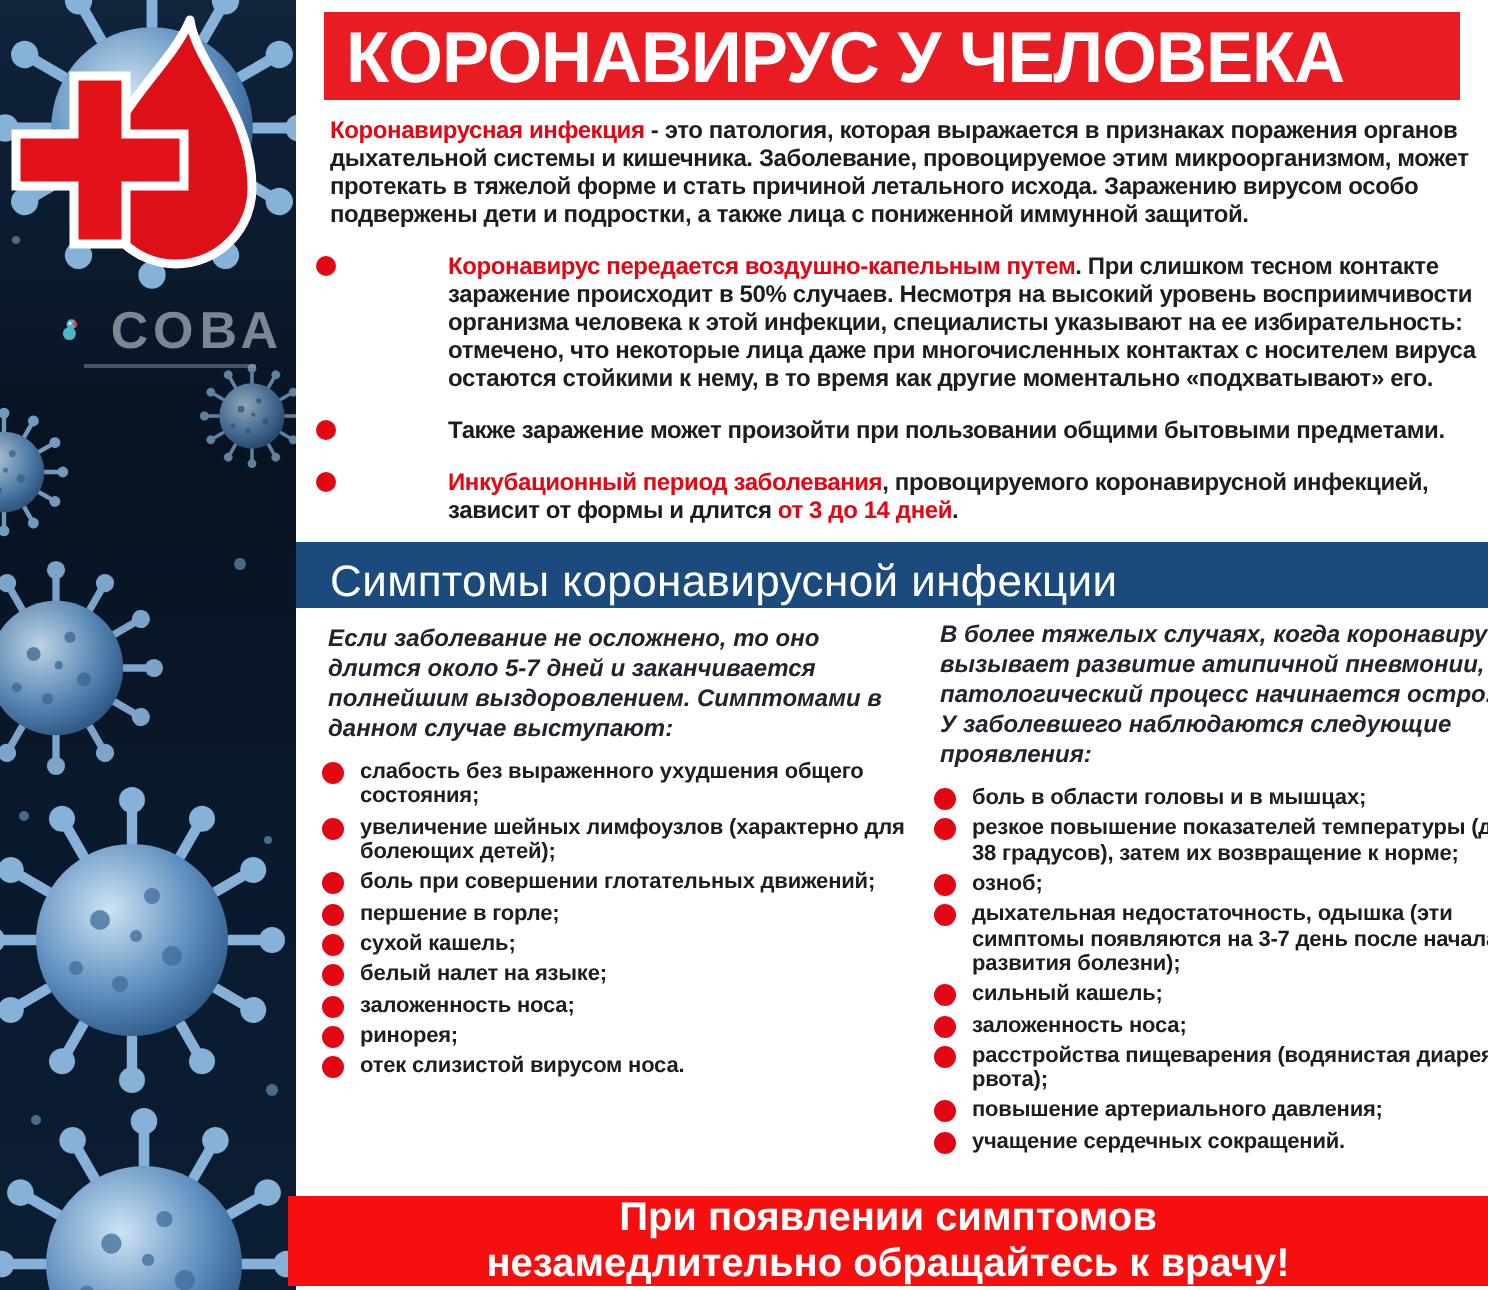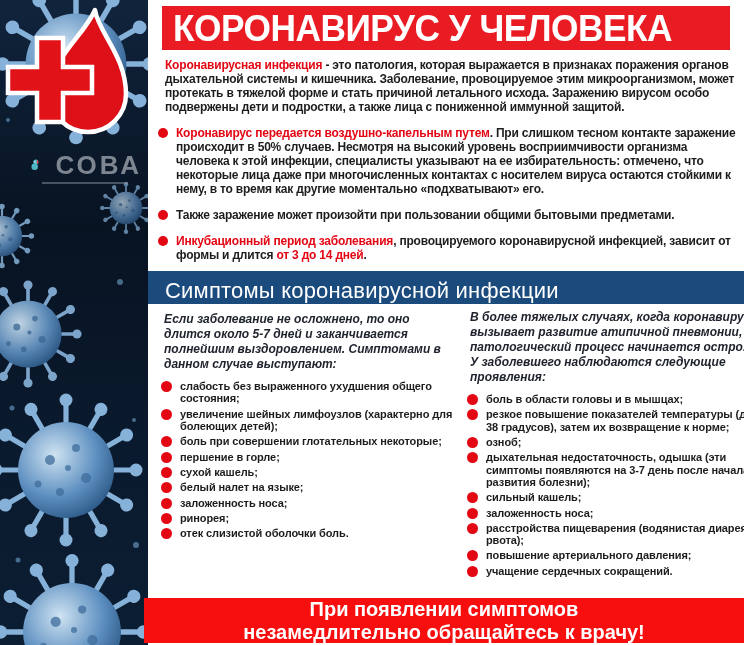--- a/index.html
+++ b/index.html
@@ -25,21 +25,21 @@
 
   .title-bar{position:absolute;left:14px;right:14px;top:6px;height:44px;background:var(--accent-red);
     color:#fff;display:flex;align-items:flex-end;padding:0 11px;}
   .title-bar h1{font-size:36px;font-weight:bold;letter-spacing:-.5px;white-space:nowrap;transform:scaleX(.98);transform-origin:left center;}
 
   .intro-para{position:absolute;left:17px;top:58px;width:574px;font-size:12px;line-height:1.17;
     letter-spacing:-.2px;color:var(--body-text);font-weight:bold;}
   .red-lead{color:var(--red-text);}
 
   .bullets{position:absolute;left:10px;top:126px;width:580px;}
-  .bullet-row{display:flex;margin-bottom:12px;}
+  .bullet-row{display:flex;margin-bottom:12px;gap:48px;}
   .dot{flex:none;width:10px;height:10px;border-radius:50%;background:var(--red-text);margin:2px 8px 0 0;}
   .bullet-text{font-size:12px;line-height:1.17;letter-spacing:-.2px;color:var(--body-text);font-weight:bold;}
 
   .symptoms-bar{position:absolute;left:0;right:0;top:271px;height:33px;background:var(--navy-bar);
     color:#fff;display:flex;align-items:flex-end;padding-left:17px;}
   .symptoms-bar h2{font-size:22px;font-weight:normal;letter-spacing:.2px;}
 
   .col{position:absolute;color:var(--body-text);}
   .col-left{left:13px;top:312px;width:294px;}
   .col-right{left:307px;top:310px;width:286px;margin-left:12px;}
@@ -193,21 +193,21 @@
         <li>
             <span class="dot"></span>
             <span>слабость без выраженного ухудшения общего состояния;</span>
           </li>
         <li>
             <span class="dot"></span>
             <span>увеличение шейных лимфоузлов (характерно для болеющих детей);</span>
           </li>
         <li>
             <span class="dot"></span>
-            <span>боль при совершении глотательных некоторые;</span>
+            <span>боль при совершении глотательных движений;</span>
           </li>
         <li>
             <span class="dot"></span>
             <span>першение в горле;</span>
           </li>
         <li>
             <span class="dot"></span>
             <span>сухой кашель;</span>
           </li>
         <li>
@@ -217,21 +217,21 @@
         <li>
             <span class="dot"></span>
             <span>заложенность носа;</span>
           </li>
         <li>
             <span class="dot"></span>
             <span>ринорея;</span>
           </li>
         <li>
             <span class="dot"></span>
-            <span>отек слизистой оболочки боль.</span>
+            <span>отек слизистой вирусом носа.</span>
           </li>
       </ul>
     </div>
 
     <div class="col col-right">
       <p class="col-intro">В более тяжелых случаях, когда коронавирус вызывает развитие атипичной пневмонии, патологический процесс начинается остро. У заболевшего наблюдаются следующие проявления:</p>
       <ul class="symptoms">
         <li>
             <span class="dot"></span>
             <span>боль в области головы и в мышцах;</span>

